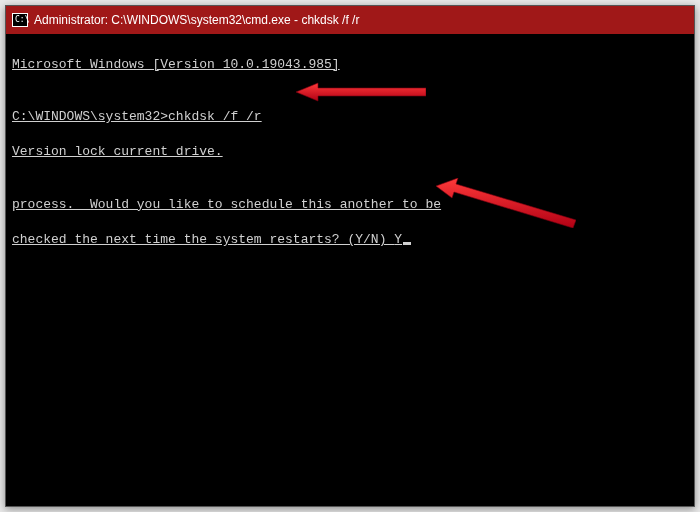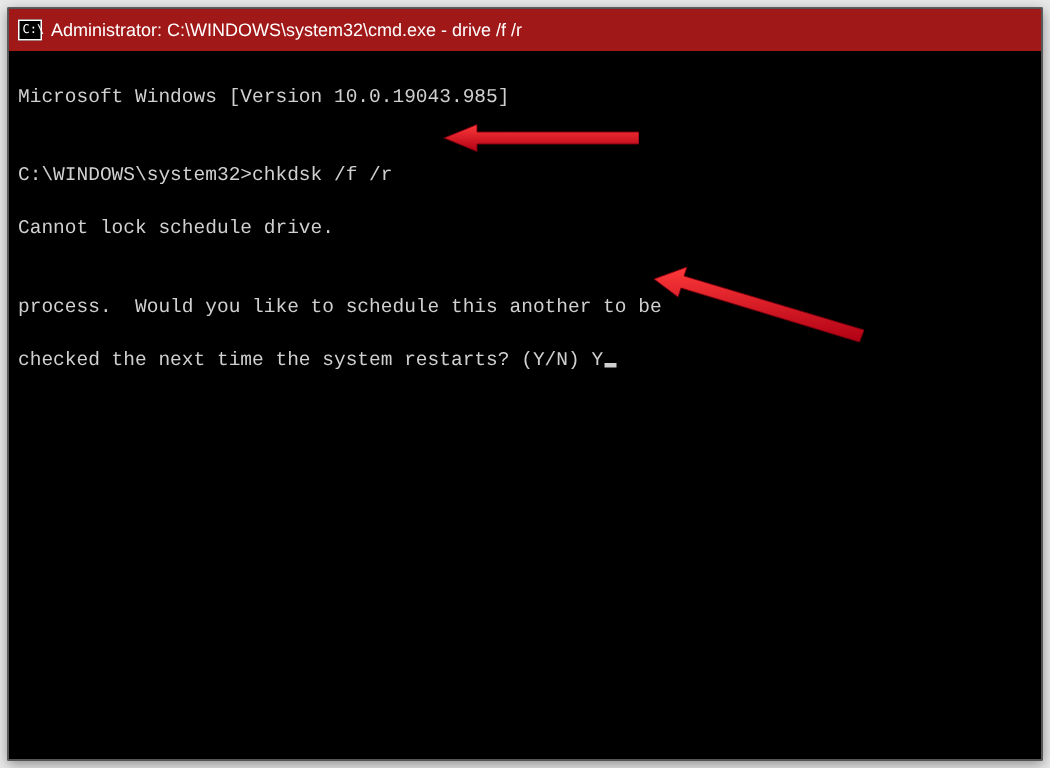--- a/index.html
+++ b/index.html
@@ -46,21 +46,21 @@
       font-family: monospace;
     }
     .titlebar .title-text { flex: 0 0 auto; white-space: nowrap; }
     .terminal {
       padding: 4px 6px;
       color: #d0d0d0;
       font-size: 13px;
       line-height: 1.35;
       white-space: pre;
     }
-    .line { display: block; }
+    .line { display: block; text-decoration: underline; }
     .prompt-segment { display: inline; }
     .cursor {
       display: inline-block;
       width: 8px;
       height: 3px;
       background: #d0d0d0;
       vertical-align: baseline;
       margin-left: 1px;
       position: relative;
       top: 2px;
@@ -71,28 +71,28 @@
       pointer-events: none;
     }
     .arrow svg { display: block; }
   </style>
 </head>
 <body>
 
 <div class="window">
   <div class="titlebar">
     <span class="cmd-icon">C:\</span>
-    <span class="title-text">Administrator: C:\WINDOWS\system32\cmd.exe - drive  /f /r</span>
+    <span class="title-text">Administrator: C:\WINDOWS\system32\cmd.exe - chkdsk  /f /r</span>
   </div>
 
   <div class="terminal">
 <span class="line">Microsoft Windows [Version 10.0.19043.985]</span>
 <span class="line"></span>
 <span class="line"><span class="prompt-segment">C:\WINDOWS\system32&gt;</span><span class="prompt-segment">chkdsk /f /r</span></span>
-<span class="line">Cannot lock schedule drive.</span>
+<span class="line">Version lock current drive.</span>
 <span class="line"></span>
 <span class="line">process.  Would you like to schedule this another to be</span>
 <span class="line"><span class="prompt-segment">checked the next time the system restarts? (Y/N) </span><span class="prompt-segment">Y</span><span class="cursor"></span></span>
   </div>
 
   <div class="arrow" style="left:290px; top:74px;">
     <svg width="130" height="24" viewBox="0 0 130 24">
       <defs>
         <linearGradient id="ga1" x1="0" y1="0" x2="0" y2="1">
           <stop offset="0" stop-color="#ff3a3a"></stop>

